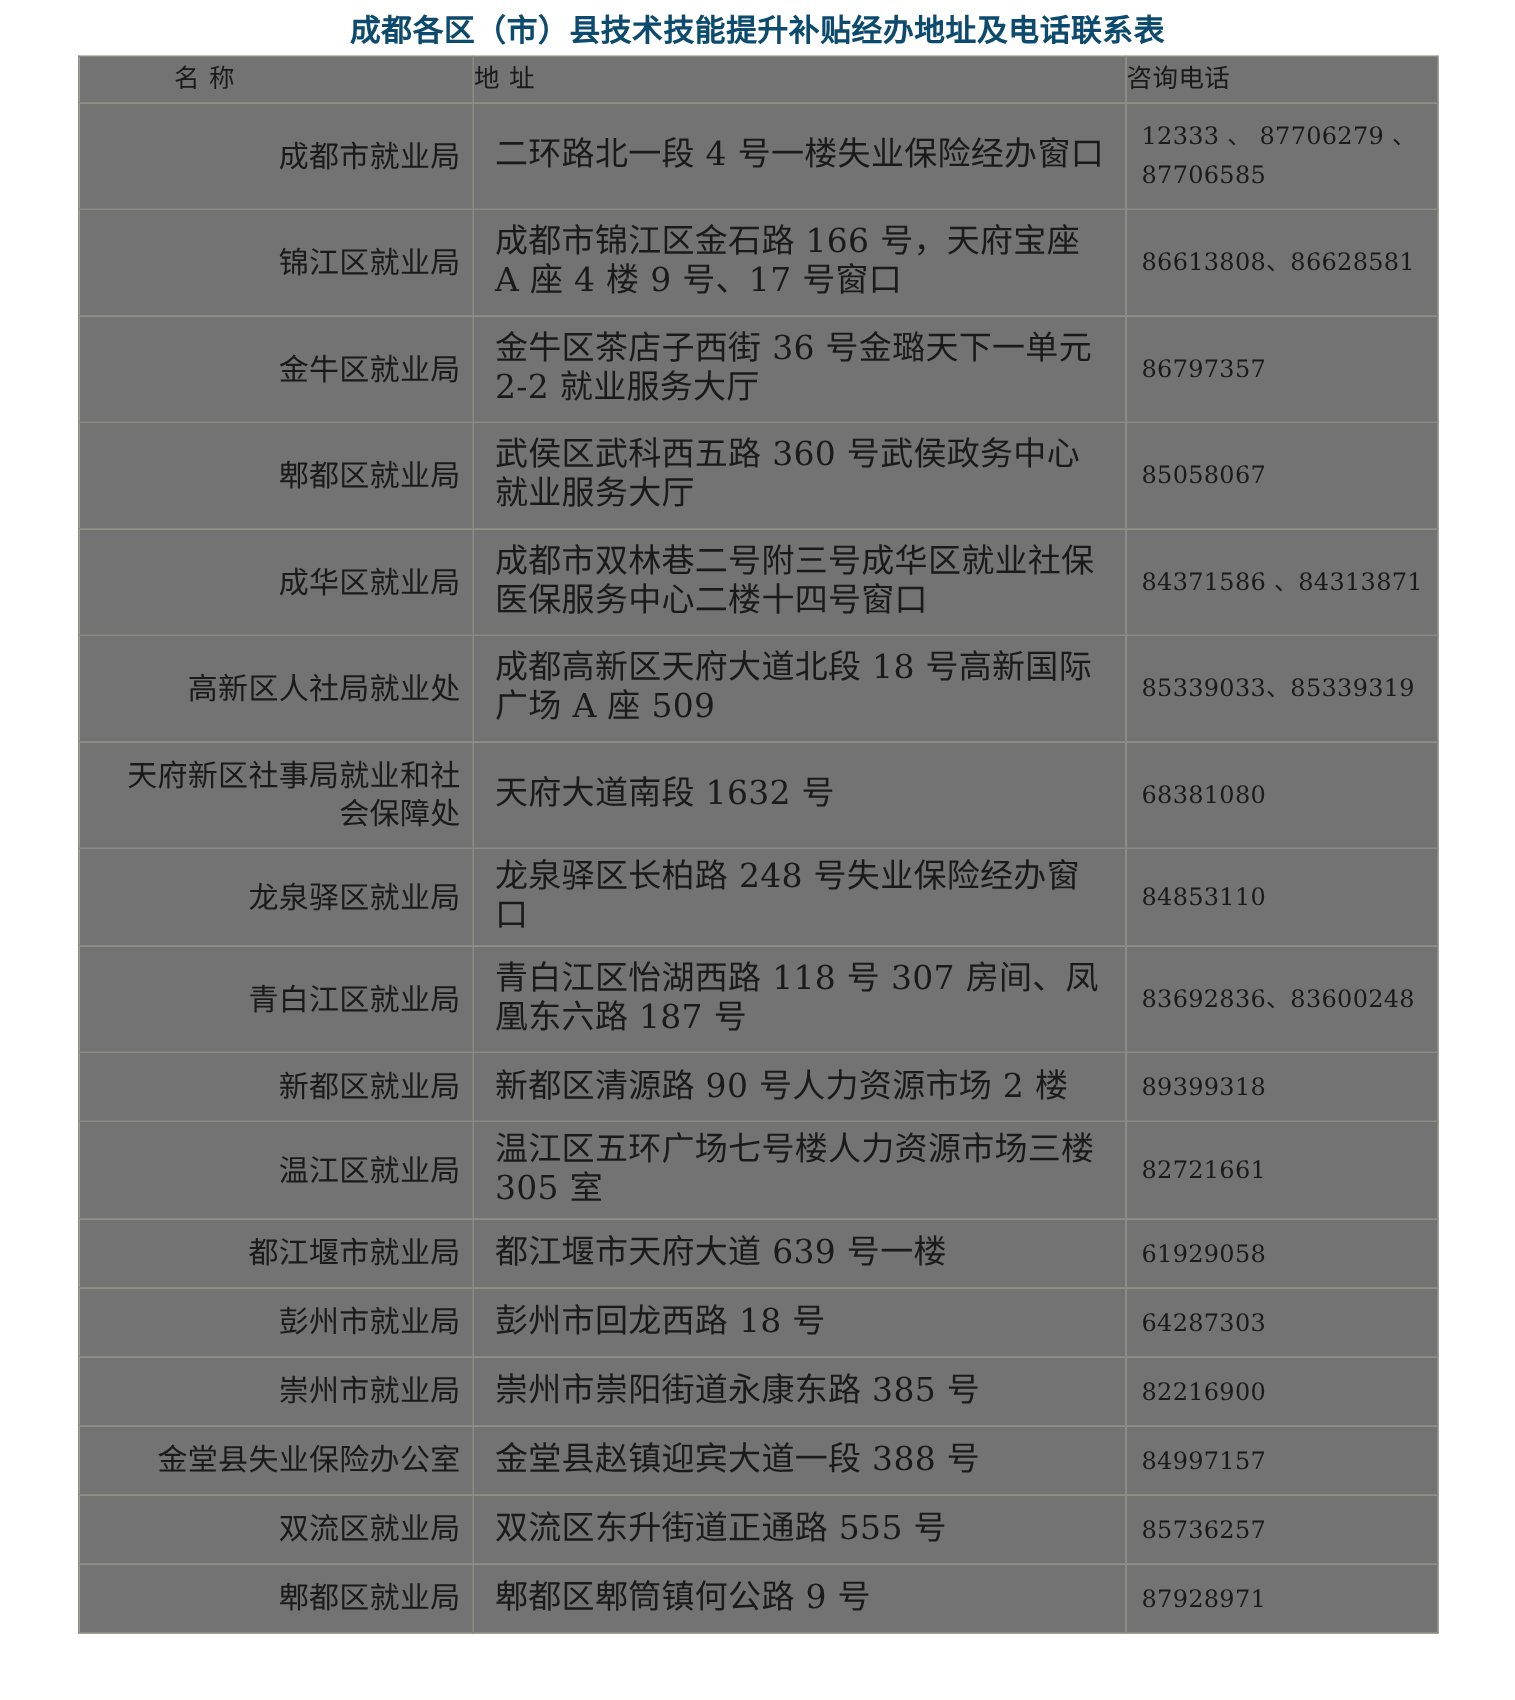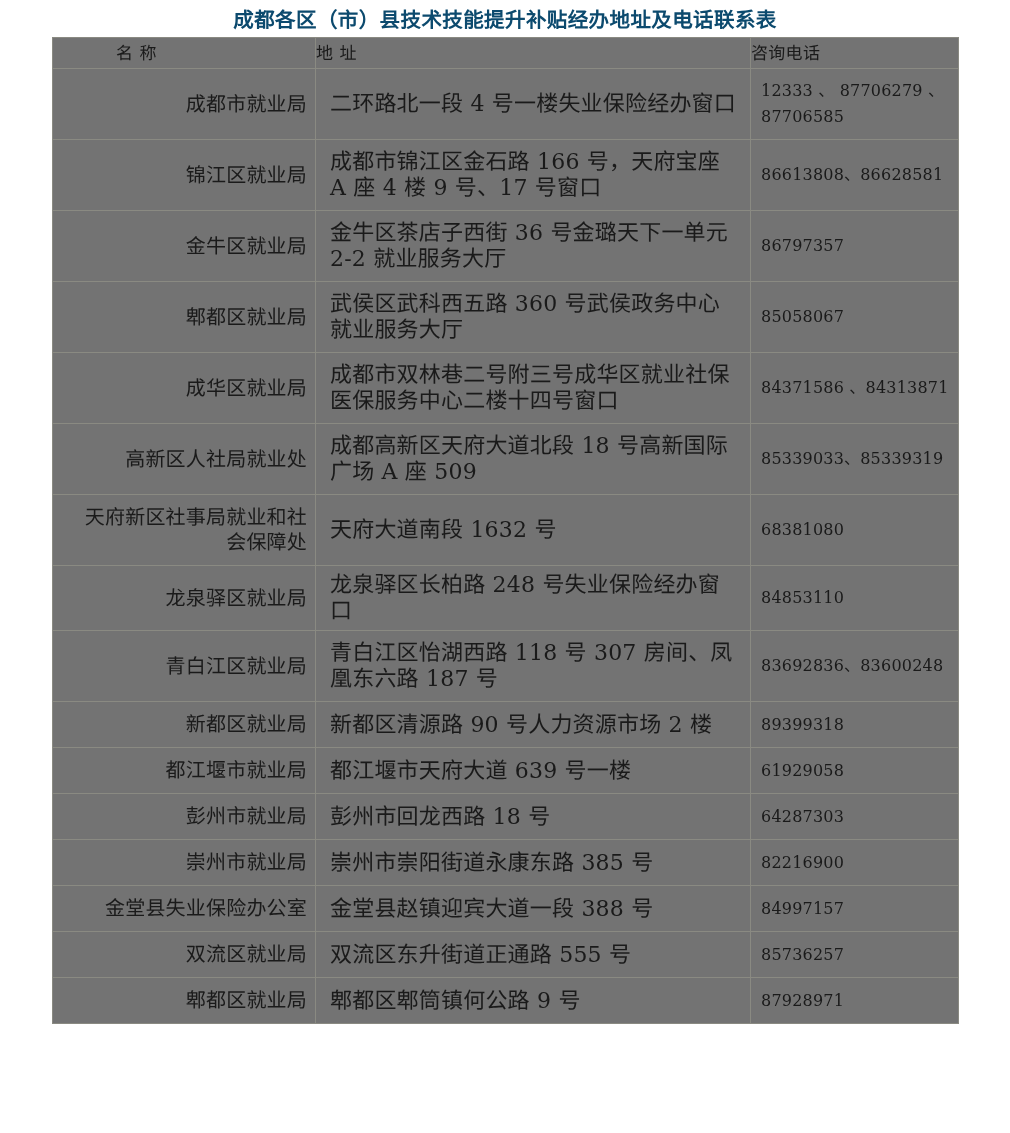--- a/index.html
+++ b/index.html
@@ -167,20 +167,25 @@
             <td class="cell-name">青白江区就业局</td>
             <td class="cell-addr">青白江区怡湖西路 118 号 307 房间、凤凰东六路 187 号</td>
             <td class="cell-phone">83692836、83600248</td>
           </tr>
           <tr class="row-h1">
             <td class="cell-name">新都区就业局</td>
             <td class="cell-addr">新都区清源路 90 号人力资源市场 2 楼</td>
             <td class="cell-phone">89399318</td>
           </tr>
           <tr class="row-h1">
+            <td class="cell-name">温江区就业局</td>
+            <td class="cell-addr">温江区五环广场七号楼人力资源市场三楼 305 室</td>
+            <td class="cell-phone">82721661</td>
+          </tr>
+          <tr class="row-h1">
             <td class="cell-name">都江堰市就业局</td>
             <td class="cell-addr">都江堰市天府大道 639 号一楼</td>
             <td class="cell-phone">61929058</td>
           </tr>
           <tr class="row-h1">
             <td class="cell-name">彭州市就业局</td>
             <td class="cell-addr">彭州市回龙西路 18 号</td>
             <td class="cell-phone">64287303</td>
           </tr>
           <tr class="row-h1">

